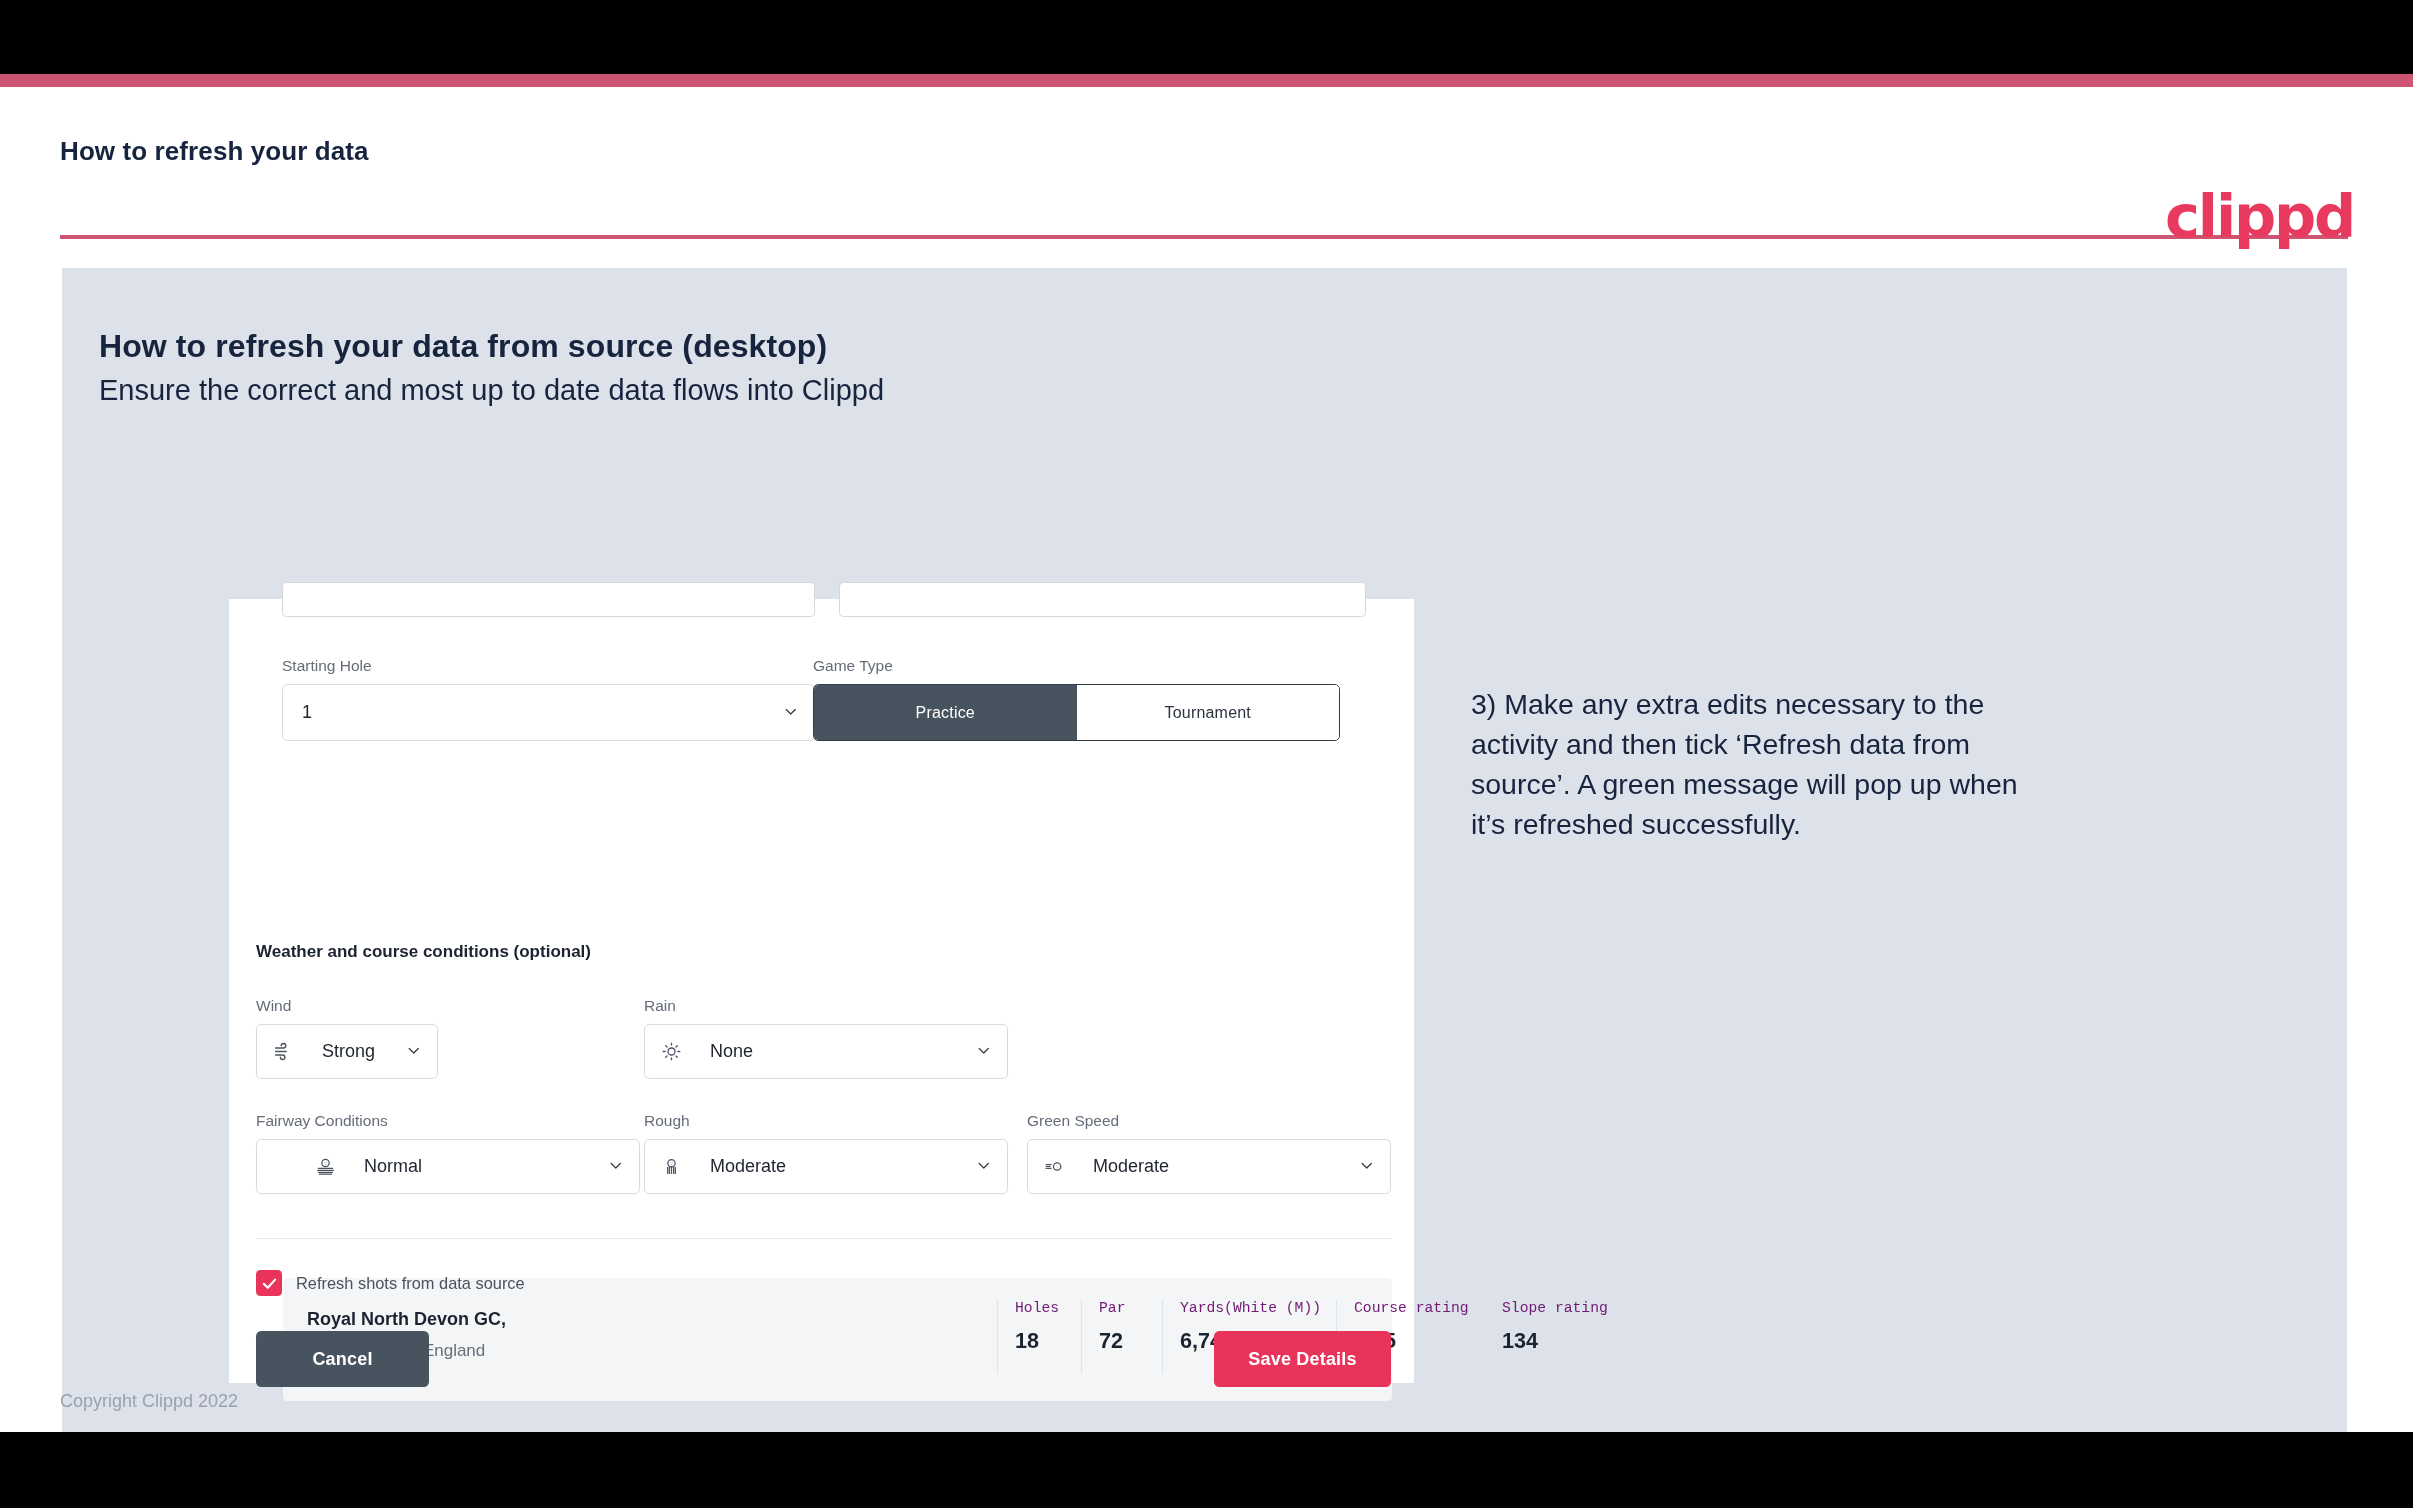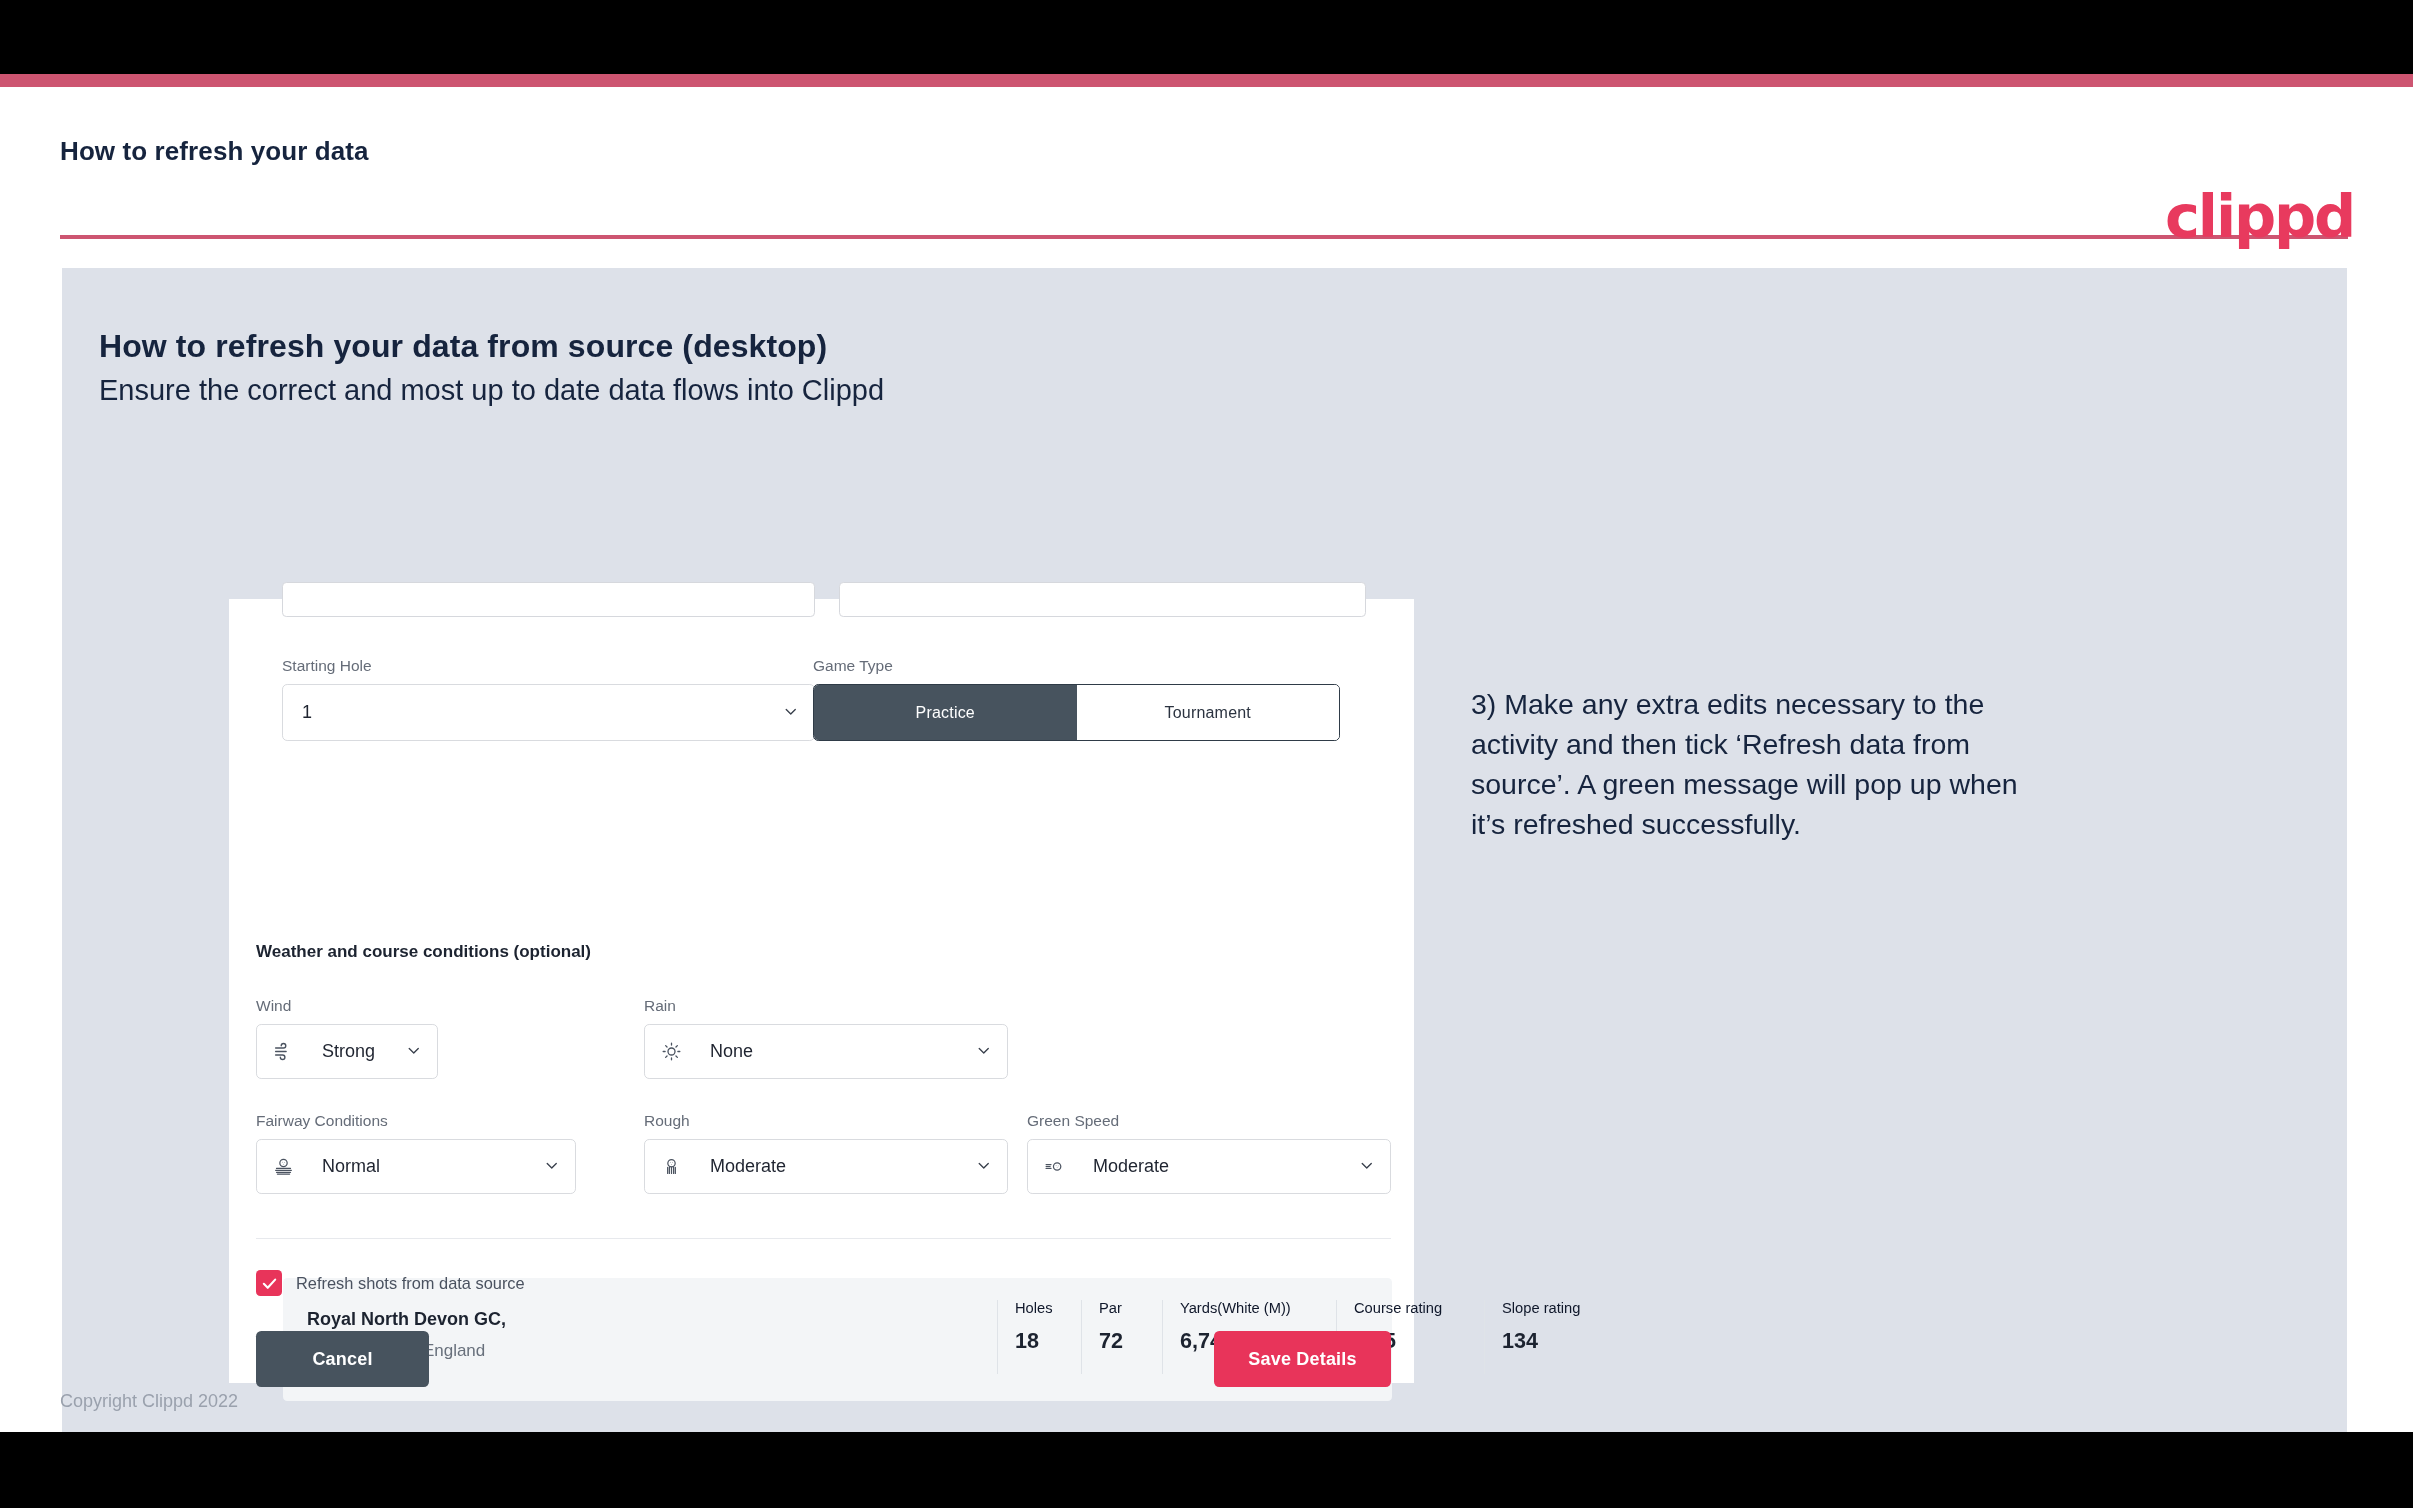--- a/index.html
+++ b/index.html
@@ -183,21 +183,21 @@
     position: absolute; left: 24px; top: 63px;
     font-size: 17px; color: #68707c;
   }
   .stat {
     position: absolute; top: 22.4px;
     text-align: left;
     border-left: 0.9px solid #dfe3e8;
     padding-left: 17px;
     height: 74px;
   }
-  .stat .sl { font-size: 14.7px; color: #0f172a; white-space: nowrap; }
+  .stat .sl { font-size: 14.7px; color: #701a75; white-space: nowrap; font-family: Liberation Mono, monospace; }
   .stat .sn { font-size: 21.6px; font-weight: bold; color: #1c2330; margin-top: 11.2px; }
 
   .section-title {
     position: absolute;
     left: 0px; top: 0px;
     font-size: 17px; font-weight: bold; color: #1c2330;
   }
 
   .hr-line {
     position: absolute;
@@ -349,21 +349,21 @@
           </span>
           <span class="sv withicon">None</span>
           <span class="chev">
             <svg viewBox="0 0 24 24" fill="none" stroke="#3b424e" stroke-width="2.1" stroke-linecap="round" stroke-linejoin="round">
                 <polyline points="5,9 12,16 19,9"></polyline>
               </svg>
           </span>
         </div>
 
         <div class="flabel" style="left:0px; top:513px;">Fairway Conditions</div>
-        <div class="sel" style="left:0px; top:540px; width:320px; height:55px;">
+        <div class="sel" style="left:0px; top:540px; width:384px; height:55px;padding-left:42px;">
           <span class="ficon">
             <svg width="21" height="21" viewBox="0 0 24 24" fill="none" stroke="#4b5360" stroke-width="1.4" stroke-linecap="round">
               <circle cx="12" cy="8" r="4.2"></circle>
               <circle cx="10.7" cy="7" r=".45" fill="#4b5360" stroke="none"></circle>
               <circle cx="13.2" cy="7.2" r=".45" fill="#4b5360" stroke="none"></circle>
               <circle cx="12" cy="9.3" r=".45" fill="#4b5360" stroke="none"></circle>
               <path d="M4 14.2h16M3 16.4h18M4 18.6h16M5 20.6h14"></path>
             </svg>
           </span>
           <span class="sv withicon">Normal</span>

